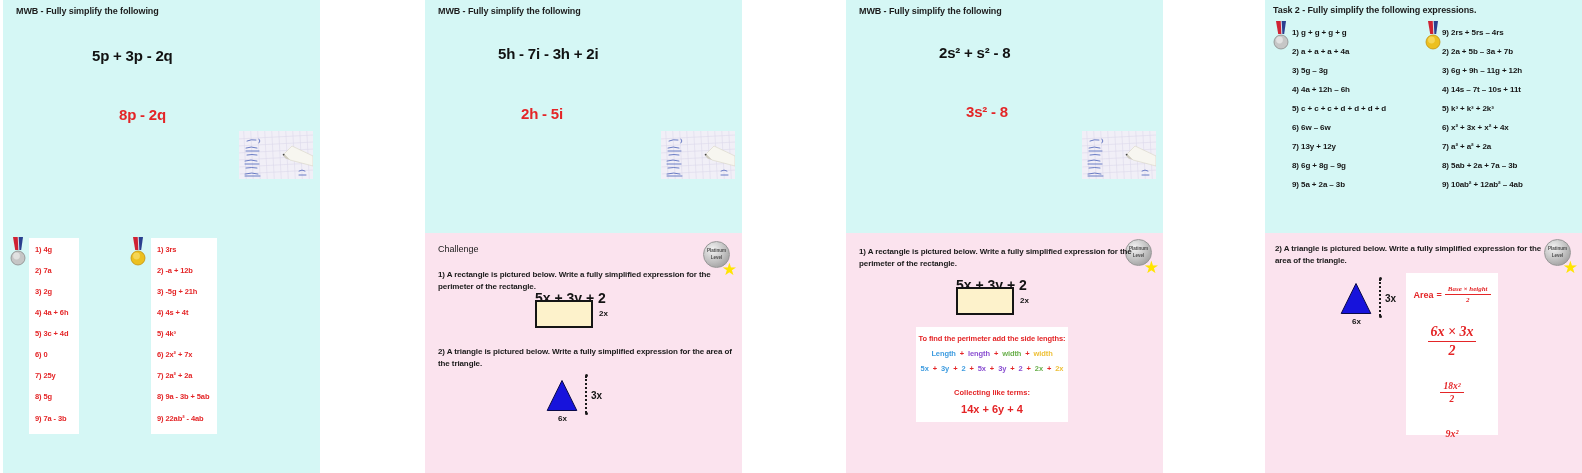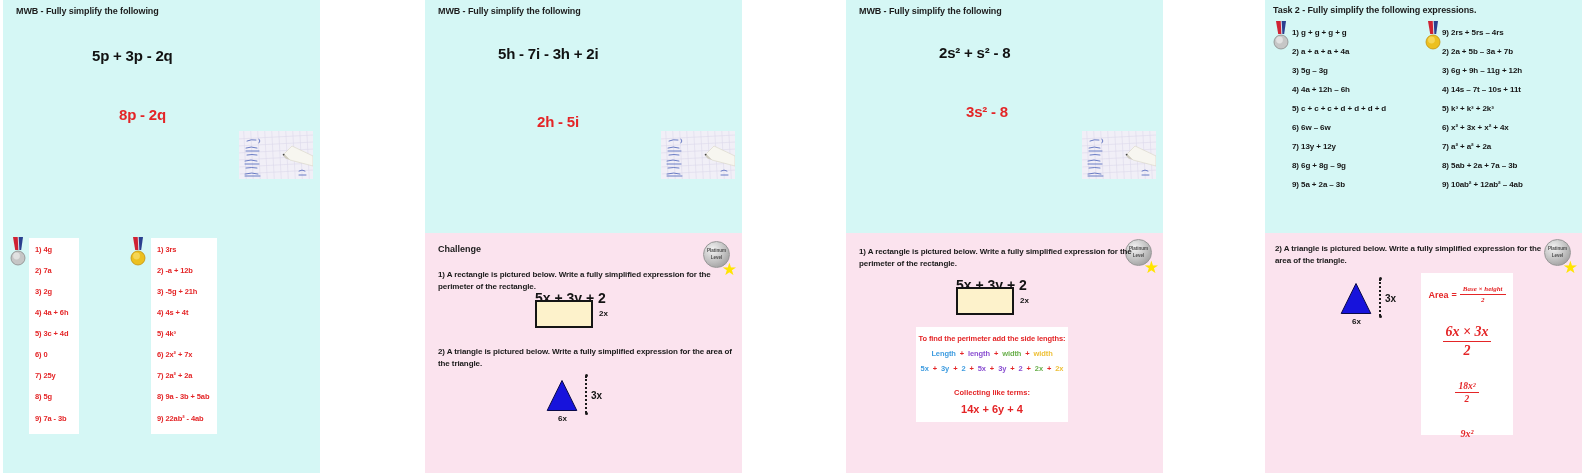--- a/index.html
+++ b/index.html
@@ -42,21 +42,21 @@
   #s1 .m2{left:126px;top:237px;}
   #s4 .m1{left:7px;top:21px;}
   #s4 .m2{left:159px;top:21px;}
 
   
   .probs{position:absolute;top:23px;font-size:8px;font-weight:700;color:#161616;line-height:19px;white-space:nowrap;letter-spacing:-0.1px;}
   #s4 .col1{left:27px;}
   #s4 .col2{left:177px;}
 
   .qtext{position:absolute;font-size:8px;font-weight:700;color:#1a1a1a;line-height:1.5;letter-spacing:-0.1px;}
-  .challenge{position:absolute;left:13px;top:11px;font-size:9px;font-weight:700;color:var(--ink);}
+  .challenge{position:absolute;left:13px;top:11px;font-size:9px;font-weight:400;color:var(--ink);}
 
   .rect-label{position:absolute;font-size:14px;font-weight:700;color:#141414;width:58px;text-align:center;white-space:nowrap;}
   .rect-shape{position:absolute;width:58px;height:28px;background:var(--rectfill);border:2.5px solid #151515;}
   .side-label{position:absolute;font-size:8px;font-weight:700;color:#141414;}
 
   .tri{position:absolute;width:32px;height:33px;}
   .tri-base{position:absolute;font-size:8px;font-weight:700;color:#141414;}
   .tri-h{position:absolute;font-size:10px;font-weight:700;color:#141414;text-align:center;}
   .dashline{position:absolute;width:0;border-left:2px dotted #1a1a1a;}
   .dashline::before,.dashline::after{content:"";position:absolute;left:-2.5px;width:3px;height:3px;background:#1a1a1a;border-radius:50%;}
@@ -70,21 +70,21 @@
   .workline span{padding:0 1px;}
   .w-collect{font-size:7.5px;color:var(--red);margin-top:15px;}
   .w-result{font-size:11px;color:var(--red);margin-top:6px;}
   .c-blue{color:var(--blue);}
   .c-red{color:var(--red);}
   .c-purple{color:var(--purple);}
   .c-green{color:var(--green);}
   .c-yellow{color:var(--yellow);}
 
   
-  .areabox{position:absolute;left:156px;top:40px;width:92px;height:162px;background:#fff;display:flex;flex-direction:column;align-items:center;padding-top:12px;}
+  .areabox{position:absolute;left:141px;top:40px;width:92px;height:162px;background:#fff;display:flex;flex-direction:column;align-items:center;padding-top:12px;}
   .area-line{display:flex;align-items:center;gap:3px;color:var(--red);}
   .area-word{font-size:9px;font-weight:700;font-family:"Liberation Sans",sans-serif;}
   .area-eq{font-size:9px;font-weight:700;}
   .frac{display:inline-block;text-align:center;color:var(--red);font-family:"Liberation Serif",serif;font-style:italic;font-weight:700;}
   .frac .num{display:block;border-bottom:1px solid var(--red);padding:0 3px 1px;}
   .frac .den{display:block;padding-top:1px;}
   .frac-sm{font-size:7px;}
   .frac-md{font-size:14px;margin-top:20px;}
   .frac-lg{font-size:9.5px;margin-top:22px;}
   .area-result{font-size:10px;font-weight:700;font-style:italic;font-family:"Liberation Serif",serif;color:var(--red);margin-top:24px;}
@@ -179,21 +179,21 @@
       <div class="item">7) 2a² + 2a</div>
       <div class="item">8) 9a - 3b + 5ab</div>
       <div class="item">9) 22ab² - 4ab</div>
     </div>
   </div>
 
   <div class="slide" id="s2">
     <div class="sec-top">
       <div class="slide-title">MWB - Fully simplify the following</div>
       <div class="q-main" style="left:73px;top:45px;">5h - 7i - 3h + 2i</div>
-      <div class="q-ans" style="left:112px;top:105px;margin-top:8px;">2h - 5i</div>
+      <div class="q-ans" style="left:96px;top:105px;">2h - 5i</div>
       <svg class="photo" viewBox="0 0 74 48">
           <use href="#handwriting"></use>
         </svg>
     </div>
     <div class="sec-bottom">
       <div class="challenge">Challenge</div>
       <div class="plat">
         <div class="plat-circle">
           <span>Platinum</span>
           <span>Level</span>

